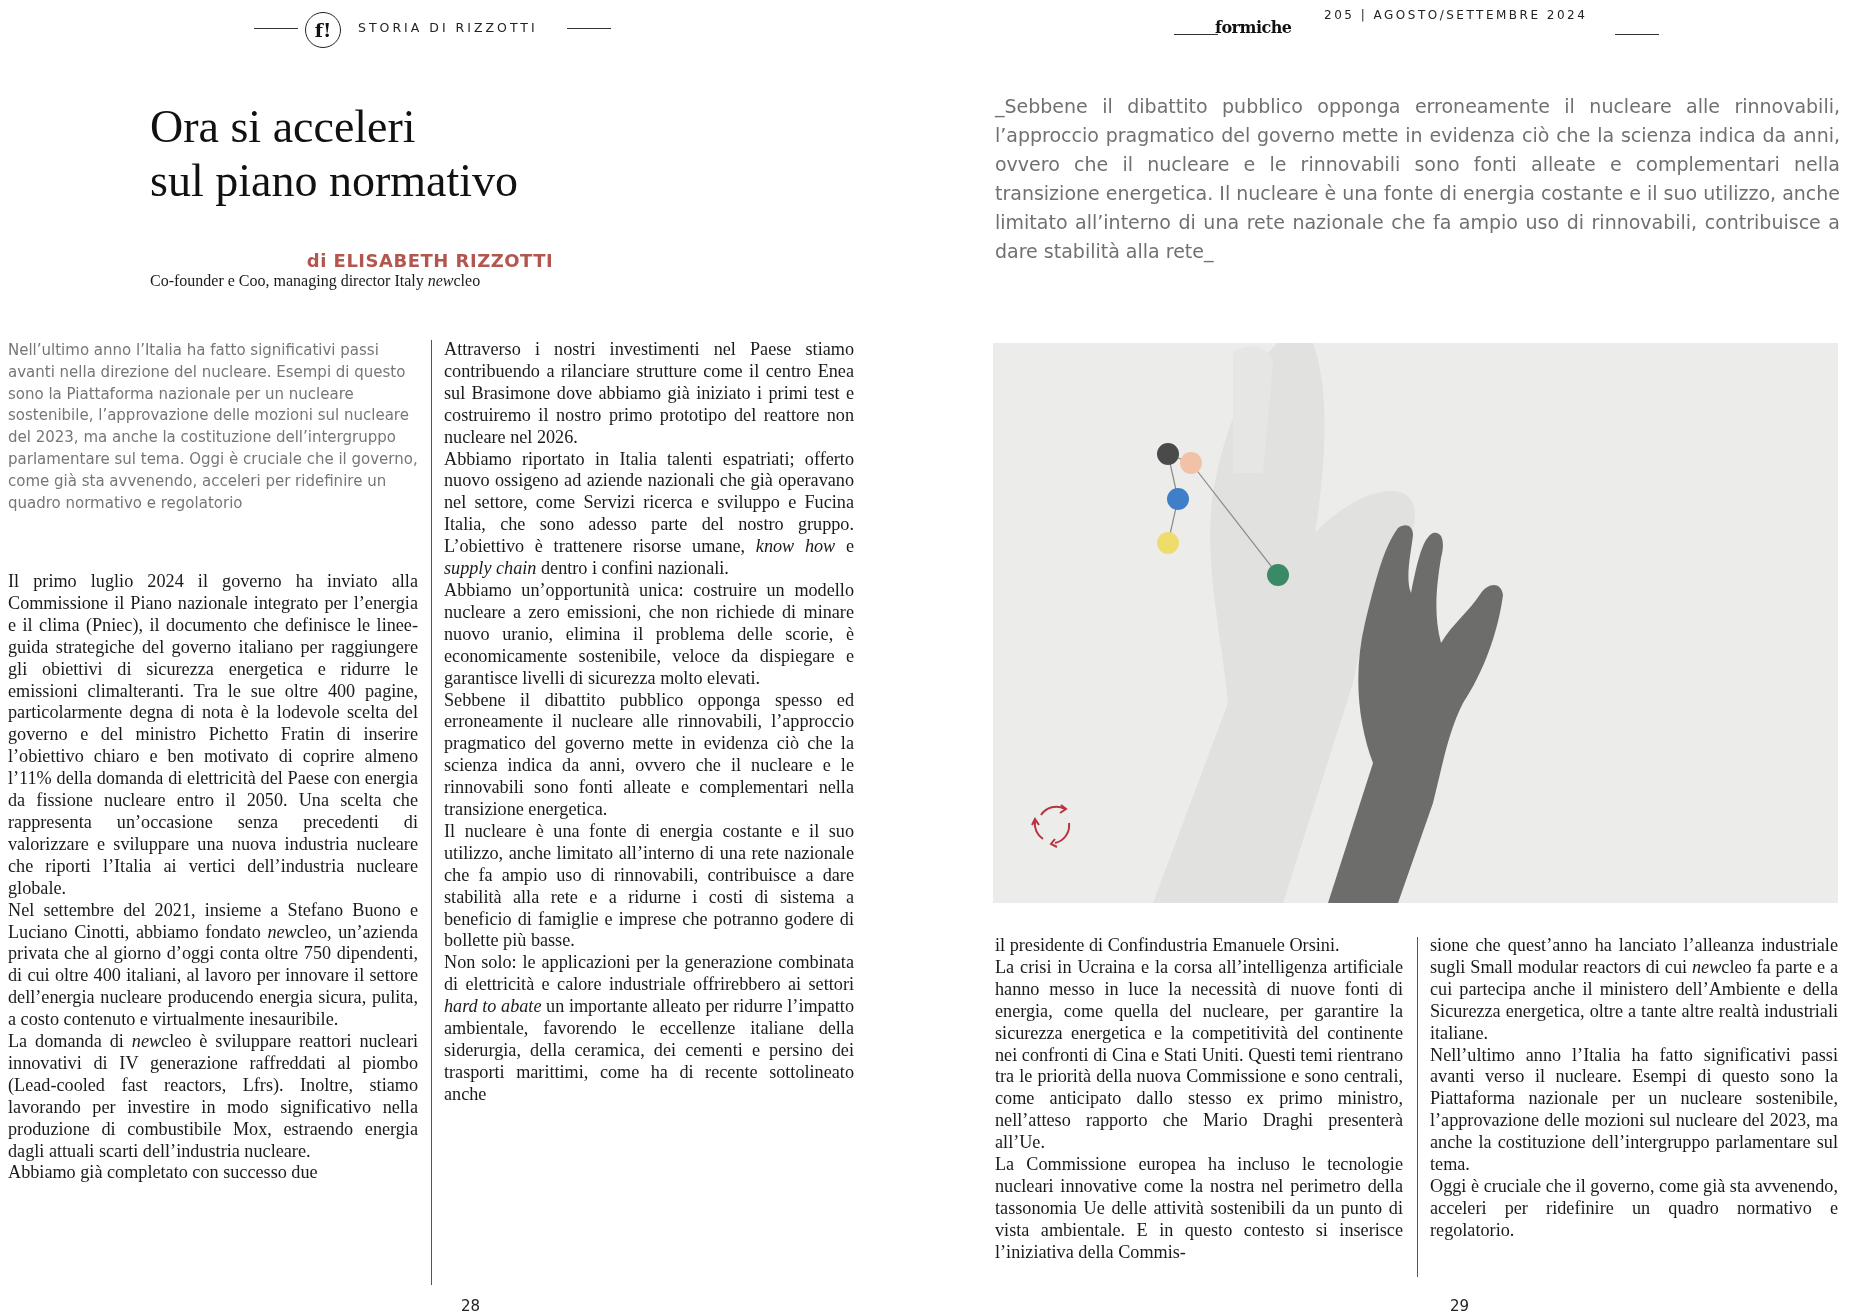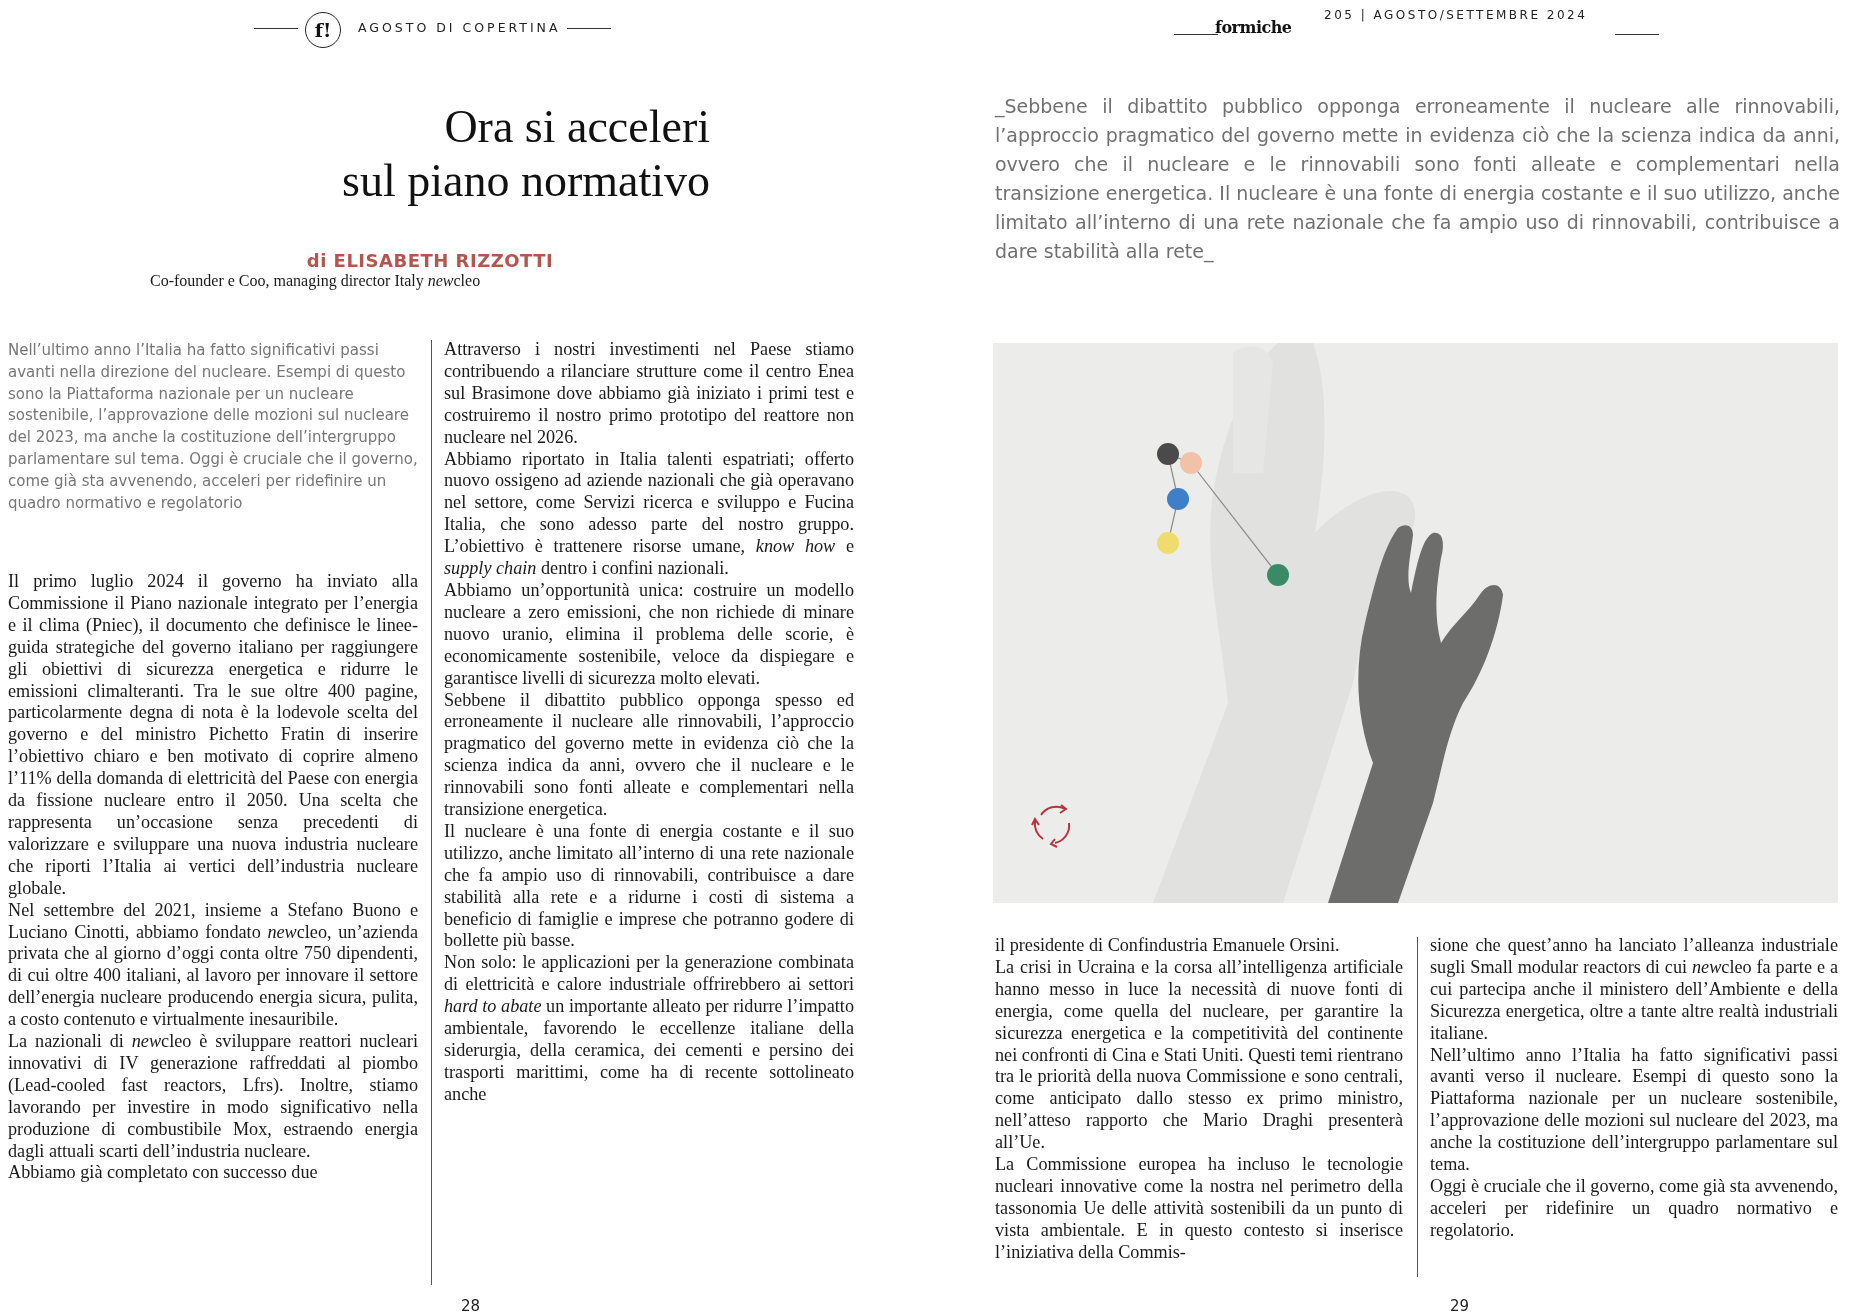--- a/index.html
+++ b/index.html
@@ -7,21 +7,21 @@
 
     
     .rule { position: absolute; height: 1px; background: #333; }
     .logo-circle { position: absolute; left: 305px; top: 12px; width: 34px; height: 34px; border: 1.5px solid #222; border-radius: 50%;
       font-family: "DejaVu Serif", serif; font-weight: bold; font-size: 19px; line-height: 34px; text-align: center; color: #111; }
     .section-label { position: absolute; left: 358px; top: 20px; font-family: "DejaVu Sans", sans-serif; font-size: 12.5px; letter-spacing: 3px; color: #222; }
     .mag-name { position: absolute; left: 1215px; top: 18px; font-family: "DejaVu Serif", serif; font-weight: bold; font-size: 16px; color: #111; letter-spacing: -0.5px; }
     .issue-info { position: absolute; left: 1324px; top: 8px; font-family: "DejaVu Sans", sans-serif; font-size: 12px; letter-spacing: 2.5px; color: #222; }
 
     
-    .headline { position: absolute; left: 150px; top: 100px; width: 560px; text-align: right; font-family: "Liberation Serif", serif; font-size: 46px; line-height: 54px; color: #111; }
+    .headline { position: absolute; left: 150px; top: 100px; width: 560px; text-align: left; font-family: "Liberation Serif", serif; font-size: 46px; line-height: 54px; color: #111; }
     .byline { position: absolute; left: 150px; top: 250px; width: 560px; text-align: center; font-family: "DejaVu Sans", sans-serif; font-weight: bold; font-size: 18px; color: #b2564f; letter-spacing: 0.5px; }
     .role { position: absolute; left: 150px; top: 272px; width: 560px; text-align: left; font-family: "Liberation Serif", serif; font-size: 16px; color: #1a1a1a; }
 
     
     .pullquote { position: absolute; left: 995px; top: 92px; width: 845px; font-family: "DejaVu Sans", sans-serif; font-size: 19px; line-height: 29px; color: #707070; text-align: justify; }
 
     
     .intro { position: absolute; left: 8px; top: 340px; width: 410px; font-family: "DejaVu Sans", sans-serif; font-size: 15px; line-height: 21.8px; color: #767676; }
 
     
@@ -39,21 +39,21 @@
 
     
     .illustration { position: absolute; left: 993px; top: 343px; width: 845px; height: 560px; background: #ececea; overflow: hidden; }
     .illustration svg { width: 100%; height: 100%; display: block; }
   </style>
 </head>
 <body>
 
 <div class="rule" style="left:254px; top:28px; width:44px;"></div>
 <div class="logo-circle">f!</div>
-<div class="section-label">AGOSTO DI COPERTINA</div>
+<div class="section-label">STORIA DI RIZZOTTI</div>
 <div class="rule" style="left:567px; top:28px; width:44px;"></div>
 
 <div class="rule" style="left:1174px; top:34px; width:44px;"></div>
 <div class="mag-name">formiche</div>
 <div class="issue-info">205 | AGOSTO/SETTEMBRE 2024</div>
 <div class="rule" style="left:1615px; top:34px; width:44px;"></div>
 
 <div class="headline">
   <div>Ora si acceleri</div>
   <div>sul piano normativo</div>
@@ -61,21 +61,21 @@
 <div class="byline">di ELISABETH RIZZOTTI</div>
 <div class="role"><span>Co-founder e Coo, managing director Italy </span><em>new</em><span>cleo</span></div>
 
 <div class="pullquote">_Sebbene il dibattito pubblico opponga erroneamente il nucleare alle rinnovabili, l’approccio pragmatico del governo mette in evidenza ciò che la scienza indica da anni, ovvero che il nucleare e le rinnovabili sono fonti alleate e complementari nella transizione energetica. Il nucleare è una fonte di energia costante e il suo utilizzo, anche limitato all’interno di una rete nazionale che fa ampio uso di rinnovabili, contribuisce a dare stabilità alla rete_</div>
 
 <div class="intro">Nell’ultimo anno l’Italia ha fatto significativi passi avanti nella direzione del nucleare. Esempi di questo sono la Piattaforma nazionale per un nucleare sostenibile, l’approvazione delle mozioni sul nucleare del 2023, ma anche la costituzione dell’intergruppo parlamentare sul tema. Oggi è cruciale che il governo, come già sta avvenendo, acceleri per ridefinire un quadro normativo e regolatorio</div>
 
 <div class="col col1">
   <p>Il primo luglio 2024 il governo ha inviato alla Commissione il Piano nazionale integrato per l’energia e il clima (Pniec), il documento che definisce le linee-guida strategiche del governo italiano per raggiungere gli obiettivi di sicurezza energetica e ridurre le emissioni climalteranti. Tra le sue oltre 400 pagine, particolarmente degna di nota è la lodevole scelta del governo e del ministro Pichetto Fratin di inserire l’obiettivo chiaro e ben motivato di coprire almeno l’11% della domanda di elettricità del Paese con energia da fissione nucleare entro il 2050. Una scelta che rappresenta un’occasione senza precedenti di valorizzare e sviluppare una nuova industria nucleare che riporti l’Italia ai vertici dell’industria nucleare globale.</p>
   <p><span>Nel settembre del 2021, insieme a Stefano Buono e Luciano Cinotti, abbiamo fondato </span><em>new</em><span>cleo, un’azienda privata che al giorno d’oggi conta oltre 750 dipendenti, di cui oltre 400 italiani, al lavoro per innovare il settore dell’energia nucleare producendo energia sicura, pulita, a costo contenuto e virtualmente inesauribile.</span></p>
-  <p><span>La nazionali di </span><em>new</em><span>cleo è sviluppare reattori nucleari innovativi di IV generazione raffreddati al piombo (Lead-cooled fast reactors, Lfrs). Inoltre, stiamo lavorando per investire in modo significativo nella produzione di combustibile Mox, estraendo energia dagli attuali scarti dell’industria nucleare.</span></p>
+  <p><span>La domanda di </span><em>new</em><span>cleo è sviluppare reattori nucleari innovativi di IV generazione raffreddati al piombo (Lead-cooled fast reactors, Lfrs). Inoltre, stiamo lavorando per investire in modo significativo nella produzione di combustibile Mox, estraendo energia dagli attuali scarti dell’industria nucleare.</span></p>
   <p>Abbiamo già completato con successo due</p>
 </div>
 
 <div class="vrule" style="left:431px; top:340px; height:945px;"></div>
 
 <div class="col col2">
   <p>Attraverso i nostri investimenti nel Paese stiamo contribuendo a rilanciare strutture come il centro Enea sul Brasimone dove abbiamo già iniziato i primi test e costruiremo il nostro primo prototipo del reattore non nucleare nel 2026.</p>
   <p><span>Abbiamo riportato in Italia talenti espatriati; offerto nuovo ossigeno ad aziende nazionali che già operavano nel settore, come Servizi ricerca e sviluppo e Fucina Italia, che sono adesso parte del nostro gruppo. L’obiettivo è trattenere risorse umane, </span><em>know how</em><span> e </span><em>supply chain</em><span> dentro i confini nazionali.</span></p>
   <p>Abbiamo un’opportunità unica: costruire un modello nucleare a zero emissioni, che non richiede di minare nuovo uranio, elimina il problema delle scorie, è economicamente sostenibile, veloce da dispiegare e garantisce livelli di sicurezza molto elevati.</p>
   <p>Sebbene il dibattito pubblico opponga spesso ed erroneamente il nucleare alle rinnovabili, l’approccio pragmatico del governo mette in evidenza ciò che la scienza indica da anni, ovvero che il nucleare e le rinnovabili sono fonti alleate e complementari nella transizione energetica.</p>

